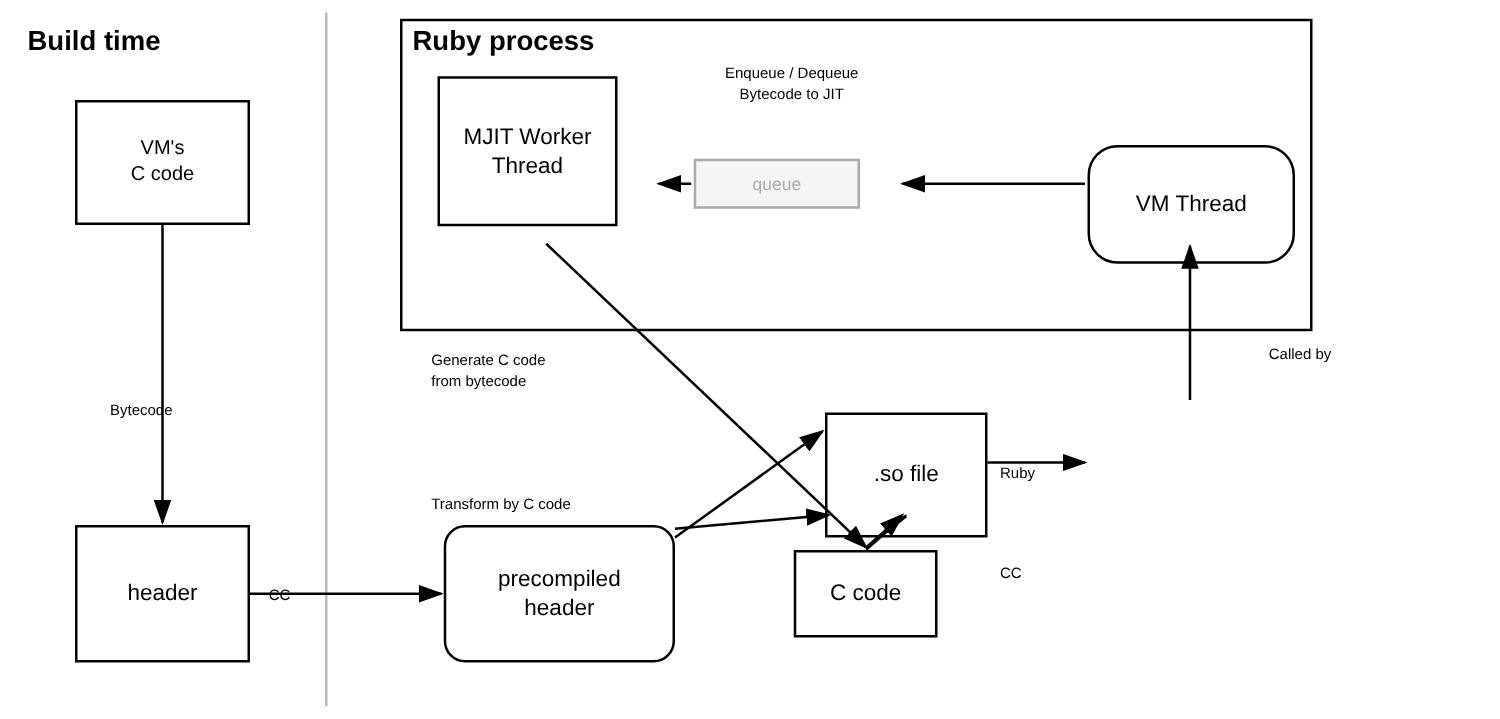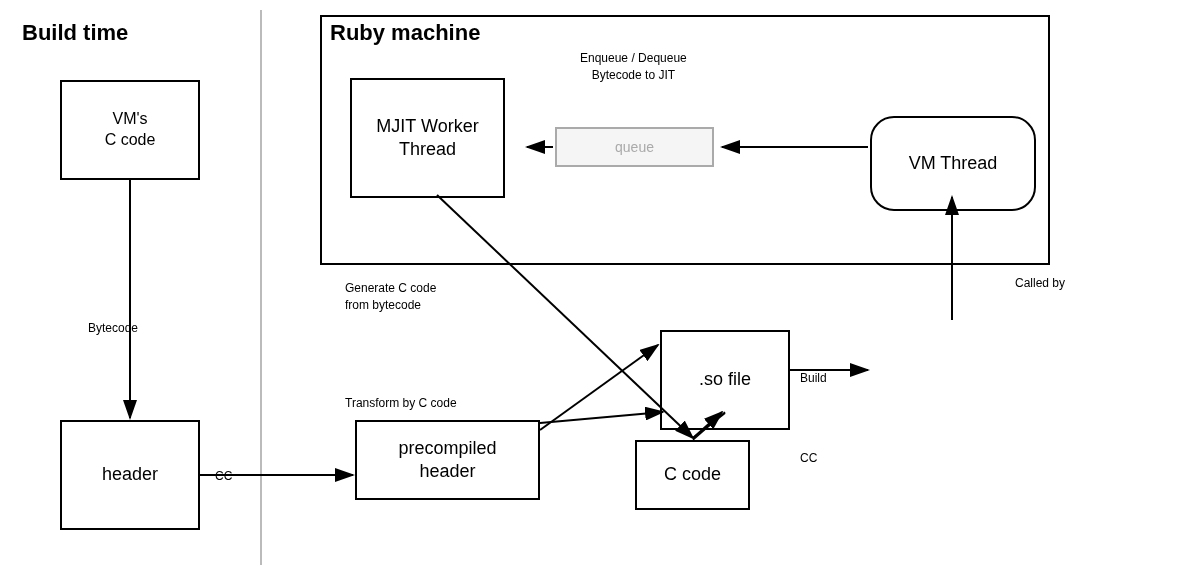--- a/index.html
+++ b/index.html
@@ -71,64 +71,64 @@
       background: transparent;
     }
   </style>
 </head>
 <body>
 
 <div class="diagram-container">
 
   <div class="section-label" style="left: 22px; top: 20px;">Build time</div>
 
-  <div class="section-label" style="left: 330px; top: 20px;">Ruby machine</div>
+  <div class="section-label" style="left: 330px; top: 20px;">Ruby process</div>
 
   <div class="ruby-process-box" style="left: 320px; top: 15px; width: 730px; height: 250px;"></div>
 
   <div style="position:absolute; left: 260px; top: 10px; width: 2px; height: 555px; background: #bbb;"></div>
 
   <div class="box" style="left: 60px; top: 80px; width: 140px; height: 100px;">
     <span class="box-text-large" style="font-size:16px;">VM's<br>C code</span>
   </div>
 
   <div class="box" style="left: 60px; top: 420px; width: 140px; height: 110px;">
     <span class="box-text-large">header</span>
   </div>
 
-  <div class="box" style="left: 350px; top: 78px; width: 155px; height: 120px;">
+  <div class="box" style="left: 350px; top: 61px; width: 144px; height: 120px;">
     <span class="box-text-large">MJIT Worker<br>Thread</span>
   </div>
 
   <div class="box" style="left: 870px; top: 116px; width: 166px; height: 95px; border-radius: 24px;">
     <span class="box-text-large">VM Thread</span>
   </div>
 
   <div class="box" style="left: 660px; top: 330px; width: 130px; height: 100px;">
     <span class="box-text-large">.so file</span>
   </div>
 
 
-  <div class="box" style="left: 355px; top: 420px; width: 185px; height: 80px;">
+  <div class="box" style="left: 355px; top: 420px; width: 185px; height: 110px; border-radius: 17px;">
     <span class="box-text-large">precompiled<br>header</span>
   </div>
 
   <div class="box" style="left: 635px; top: 440px; width: 115px; height: 70px;">
     <span class="box-text-large">C code</span>
   </div>
 
-  <div style="position:absolute; left: 555px; top: 127px; width: 159px; height: 40px; border: 2px solid #aaa; background: #f5f5f5; display:flex; align-items:center; justify-content:center;">
+  <div style="position:absolute; left: 555px; top: 127px; width: 133px; height: 40px; border: 2px solid #aaa; background: #f5f5f5; display:flex; align-items:center; justify-content:center;">
     <span style="color:#aaa; font-size:14px;">queue</span>
   </div>
 
   <div class="floating-label" style="left: 88px; top: 320px;">Bytecode</div>
 
   <div class="floating-label" style="left: 215px; top: 468px;">CC</div>
 
-  <div class="floating-label" style="left: 800px; top: 370px;">Build</div>
+  <div class="floating-label" style="left: 800px; top: 370px;">Ruby</div>
 
   <div class="floating-label" style="left: 1015px; top: 275px;">Called by</div>
 
   <div class="floating-label" style="left: 345px; top: 280px; text-align:left;">Generate C code<br>from bytecode</div>
 
   <div class="floating-label" style="left: 345px; top: 395px; text-align:left;">Transform by C code</div>
 
   <div class="floating-label" style="left: 580px; top: 50px; text-align:center;">Enqueue / Dequeue<br>Bytecode to JIT</div>
 
   <div class="floating-label" style="left: 800px; top: 450px; text-align:center;">CC</div>

